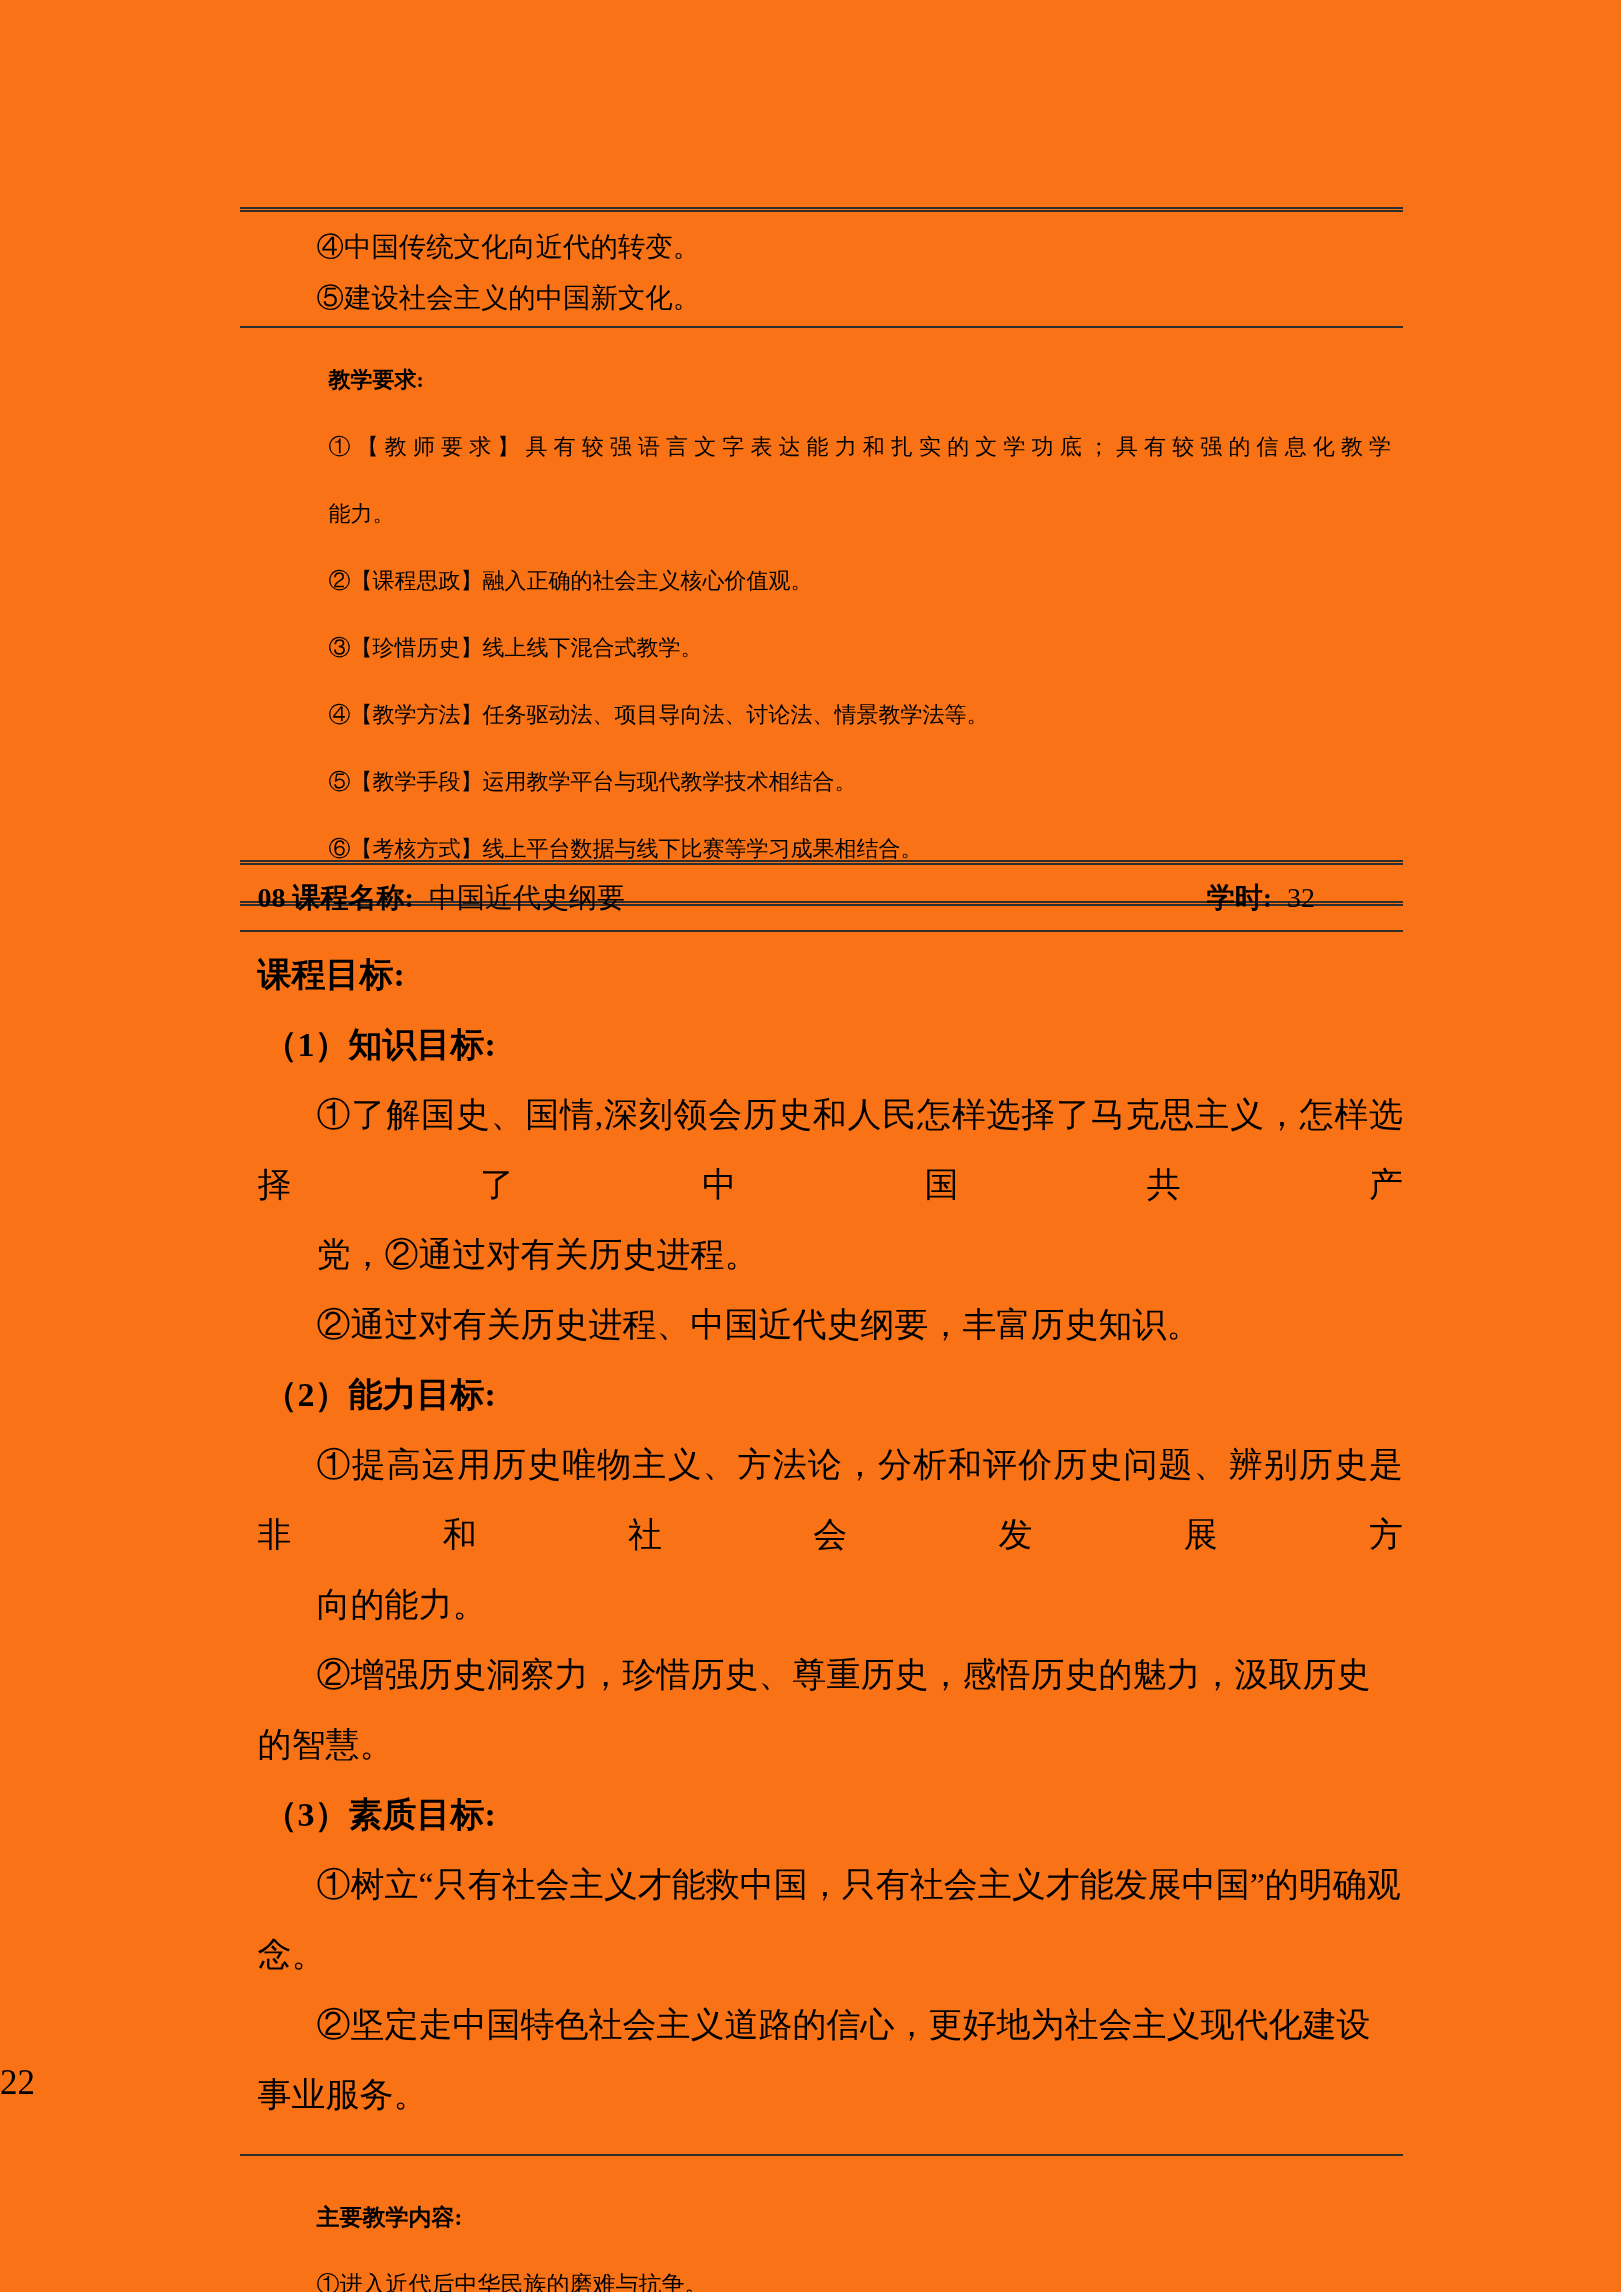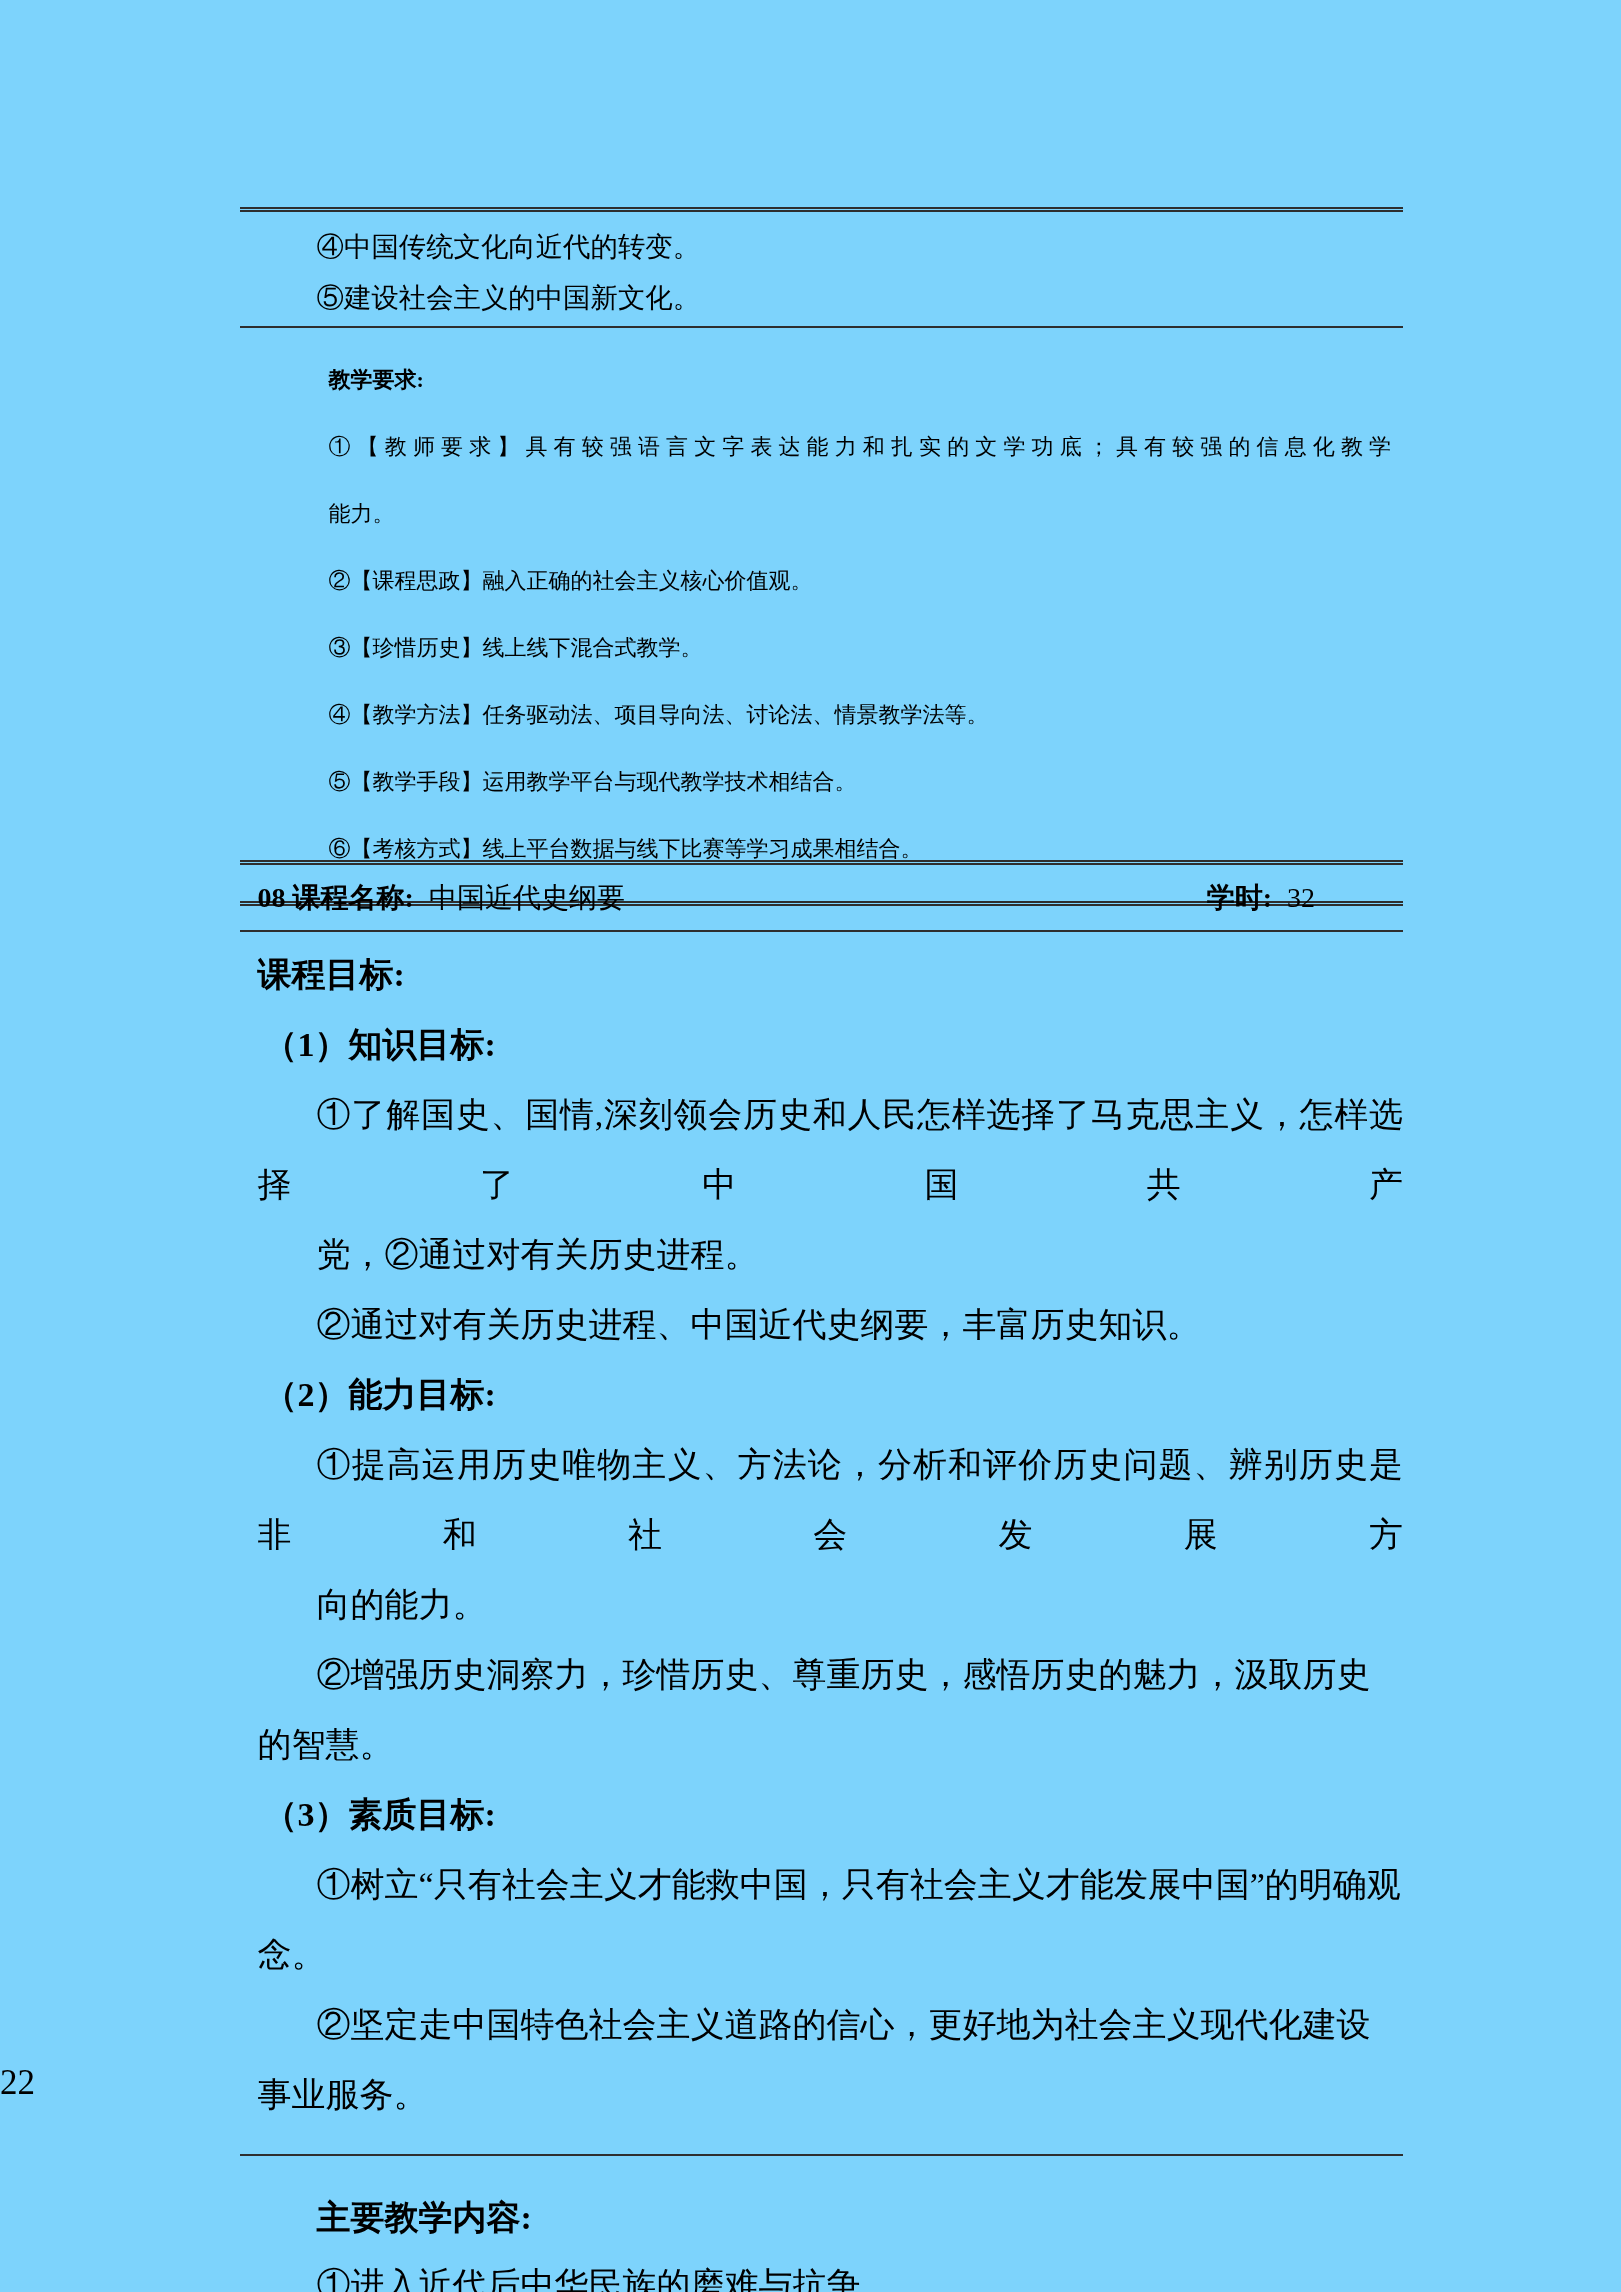--- a/index.html
+++ b/index.html
@@ -1,19 +1,19 @@
 <!DOCTYPE html>
 <html><head>
 <meta charset="utf-8">
 <style>
   html,body{margin:0;padding:0;background:#ffffff;}
   .page{
     position:relative;
     width:1621px;height:2293px;
-    background:#7dd3fc;
+    background:#f97316;
     color:#000;
     font-family:"Liberation Serif","DejaVu Serif",serif;
     overflow:hidden;
   }
   .doc-table{position:absolute;left:240px;width:1163px;}
   #table-course07{top:207px;}
   #table-course08{top:860px;}
 
   
   .rowA{border-top:5.9px double #2e2e2e;padding:9.8px 0 2px 17.6px;}
@@ -31,21 +31,21 @@
   }
   .hdrRow .bold{font-weight:bold;}
   .hdrRow .gap{margin-left:15px;}
 
   .objRow{border-bottom:2.9px solid #2e2e2e;padding:7.8px 0 24.5px 17.6px;}
   .objRow .para{font-size:34px;line-height:70px;margin:0;text-indent:59px;}
   .objRow .heading{font-weight:bold;text-indent:0;}
   .objRow .subheading{font-weight:bold;text-indent:5.9px;}
 
   .mainRow{border-bottom:5.9px double #2e2e2e;padding:27.4px 0 0 17.6px;}
-  .mainRow .para{font-size:34px;line-height:67px;margin:0;text-indent:59px;}
+  .mainRow .para{font-size:23px;line-height:67px;margin:0;text-indent:59px;}
   .mainRow .heading{font-weight:bold;}
 
   
   .fill{text-align:justify;text-align-last:justify;}
   .cont{text-indent:0;}
 
   .pageNumber{
     position:absolute;top:2063px;left:0;width:100%;
     font-size:35px;
   }

